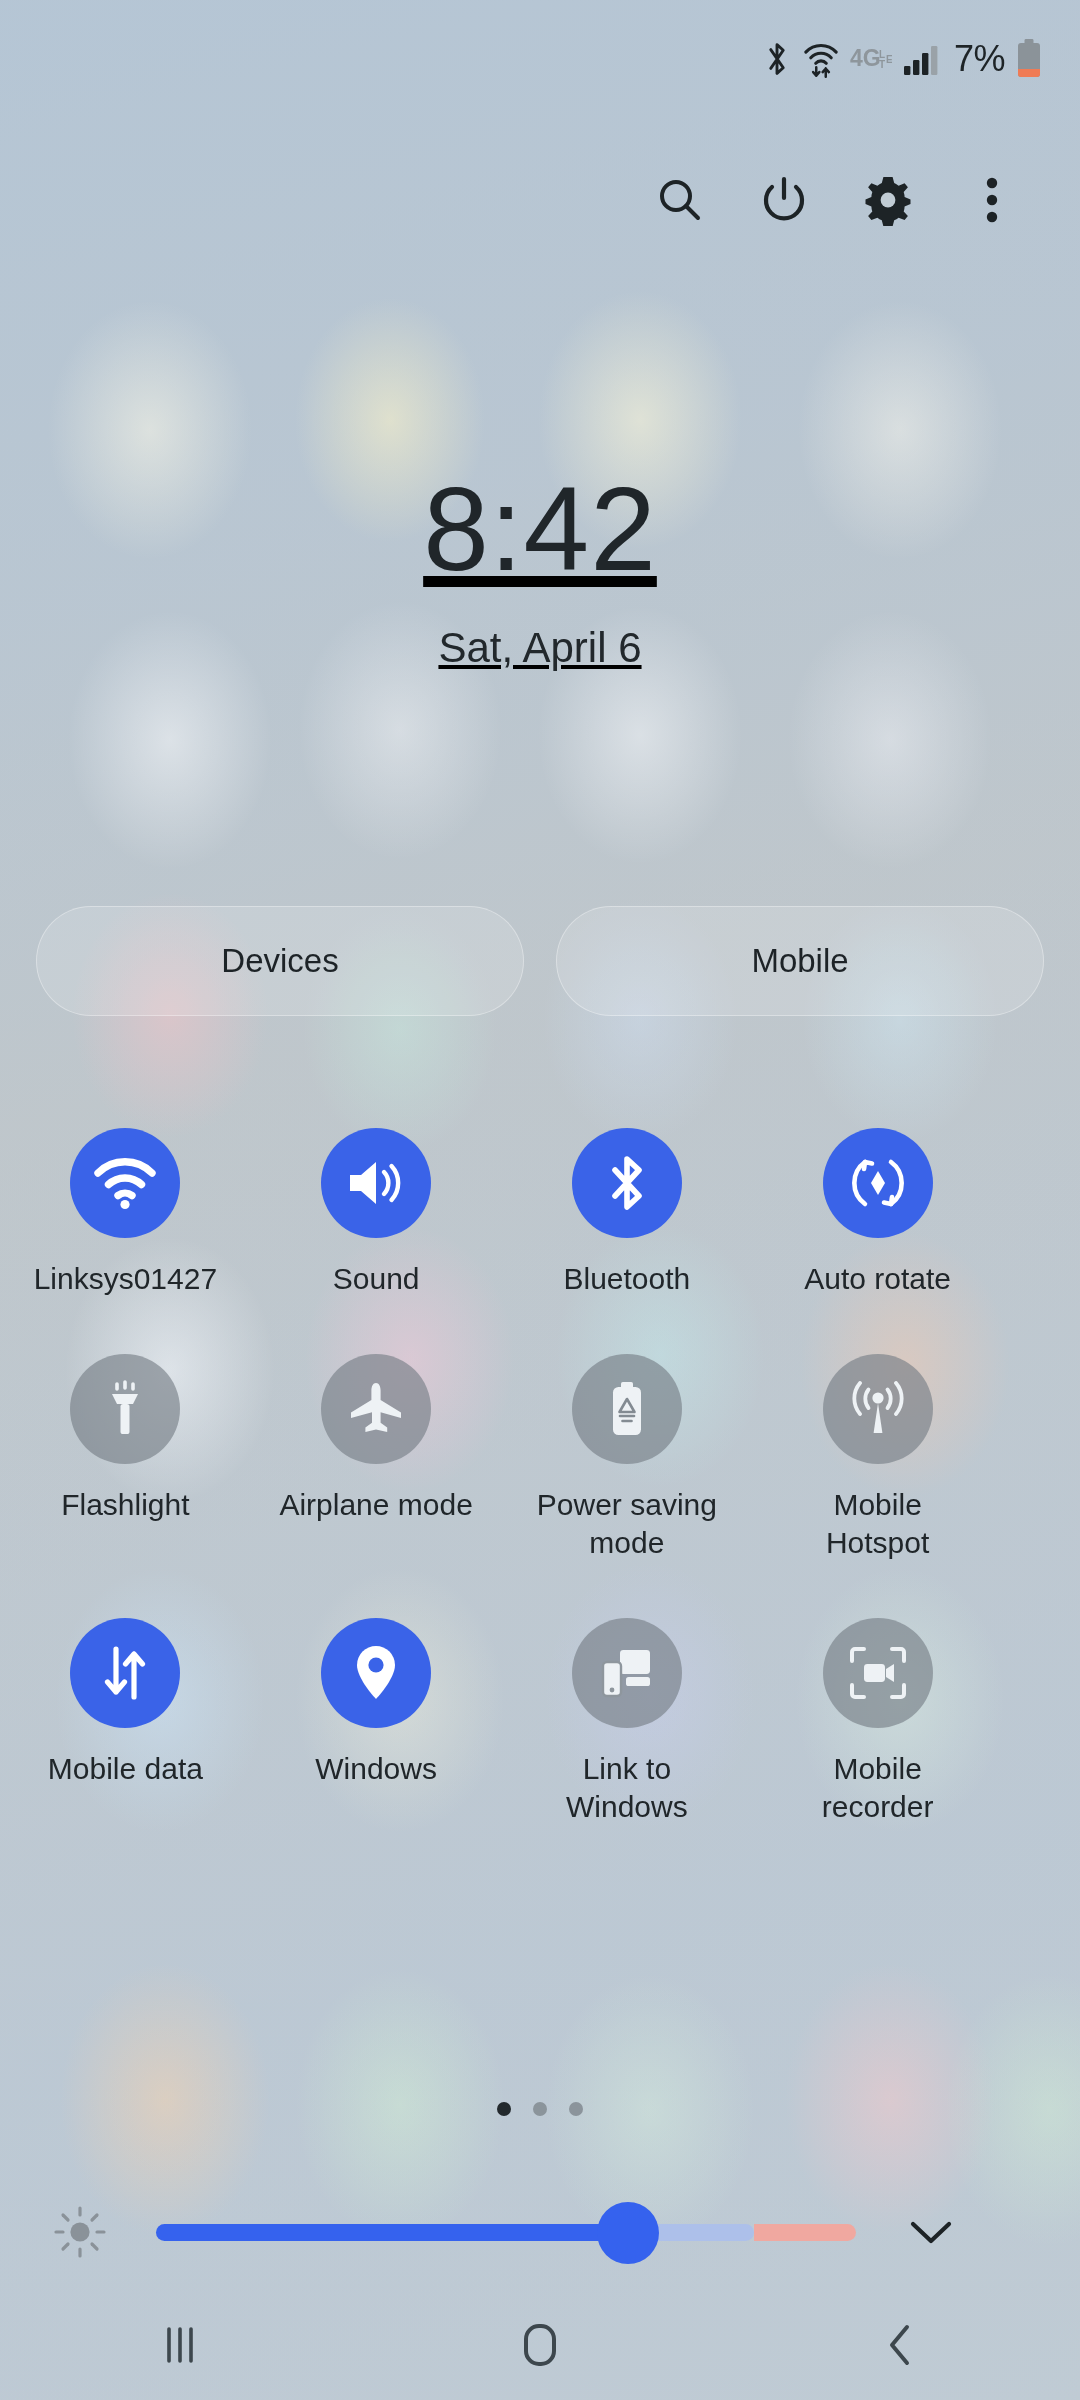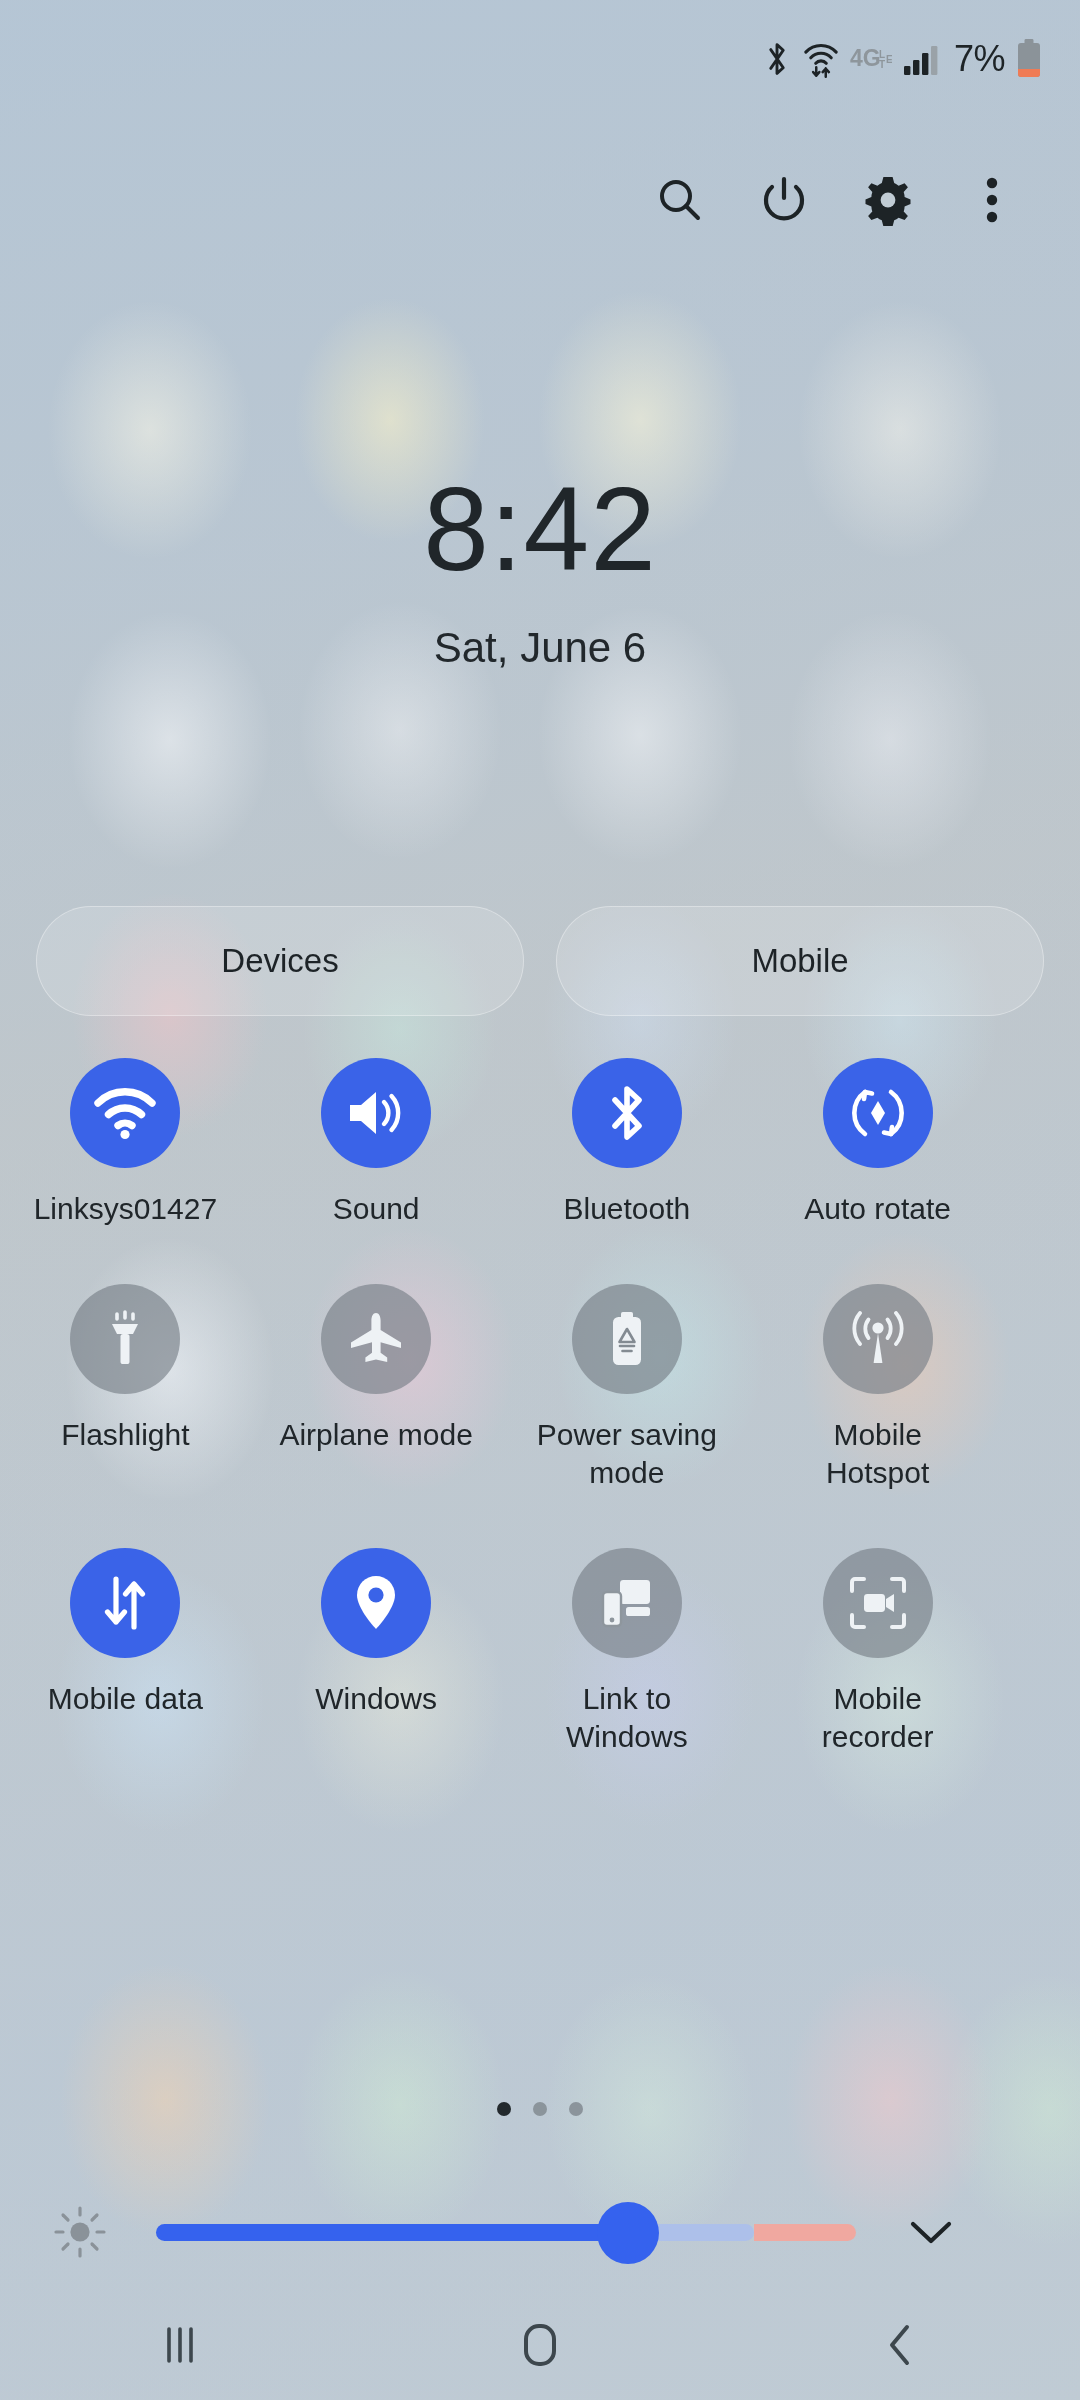--- a/index.html
+++ b/index.html
@@ -68,36 +68,36 @@
 
   
   #header-actions{
     position:absolute; top:152px; left:0; right:0; height:96px;
     display:flex; align-items:center; justify-content:flex-end;
     padding-right:36px; gap:0;
   }
   .hdr-btn{ width:104px; height:96px; display:flex; align-items:center; justify-content:center; }
 
   
-  #clockblock{ position:absolute; top:470px; left:0; right:0; text-align:center; }
+  #clockblock{ position:absolute; top:470px; left:0; right:0; text-align:center;text-decoration:underline; }
   #clock{ font-size:118px; font-weight:300; color:#20262a; letter-spacing:1px; line-height:1; }
   #date{ margin-top:36px; font-size:42px; font-weight:400; color:#22282c; }
 
   
   #pills{ position:absolute; top:906px; left:36px; right:36px; display:flex; gap:32px;text-align:center; }
   .pill{
     flex:1; height:110px; border-radius:56px;
     border:1px solid rgba(255,255,255,.34);
     background:rgba(255,255,255,.14);
     display:flex; align-items:center; justify-content:center;
     font-size:33px; color:#1d2327; font-weight:500;
   }
 
   
-  #qs-grid{ position:absolute; top:1058px; left:0; width:1003px; }
+  #qs-grid{ position:absolute; top:1128px; left:0; width:1003px; }
   .qs-row{ display:flex; }
   .qs-cell{ width:270px; display:flex; flex-direction:column; align-items:center; }
   .qs-circle{
     width:110px; height:110px; border-radius:50%;
     display:flex; align-items:center; justify-content:center;
   }
   .qs-circle.on{ background:#3a63e8; }
   .qs-circle.off{ background:rgba(116,124,132,.62); }
   .qs-label{
     margin-top:22px; width:200px; text-align:center;
@@ -214,21 +214,21 @@
       <svg width="16" height="52" viewBox="0 0 16 52">
         <circle cx="8" cy="9" r="5.2" fill="#1d2326"></circle>
         <circle cx="8" cy="26" r="5.2" fill="#1d2326"></circle>
         <circle cx="8" cy="43" r="5.2" fill="#1d2326"></circle>
       </svg>
     </div>
   </div>
 
   <div id="clockblock">
     <div id="clock">8:42</div>
-    <div id="date">Sat, June 6</div>
+    <div id="date">Sat, April 6</div>
   </div>
 
   <div id="pills">
     <div class="pill">Devices</div>
     <div class="pill">Mobile</div>
   </div>
 
   <div id="qs-grid">
 
     <div class="qs-row">

